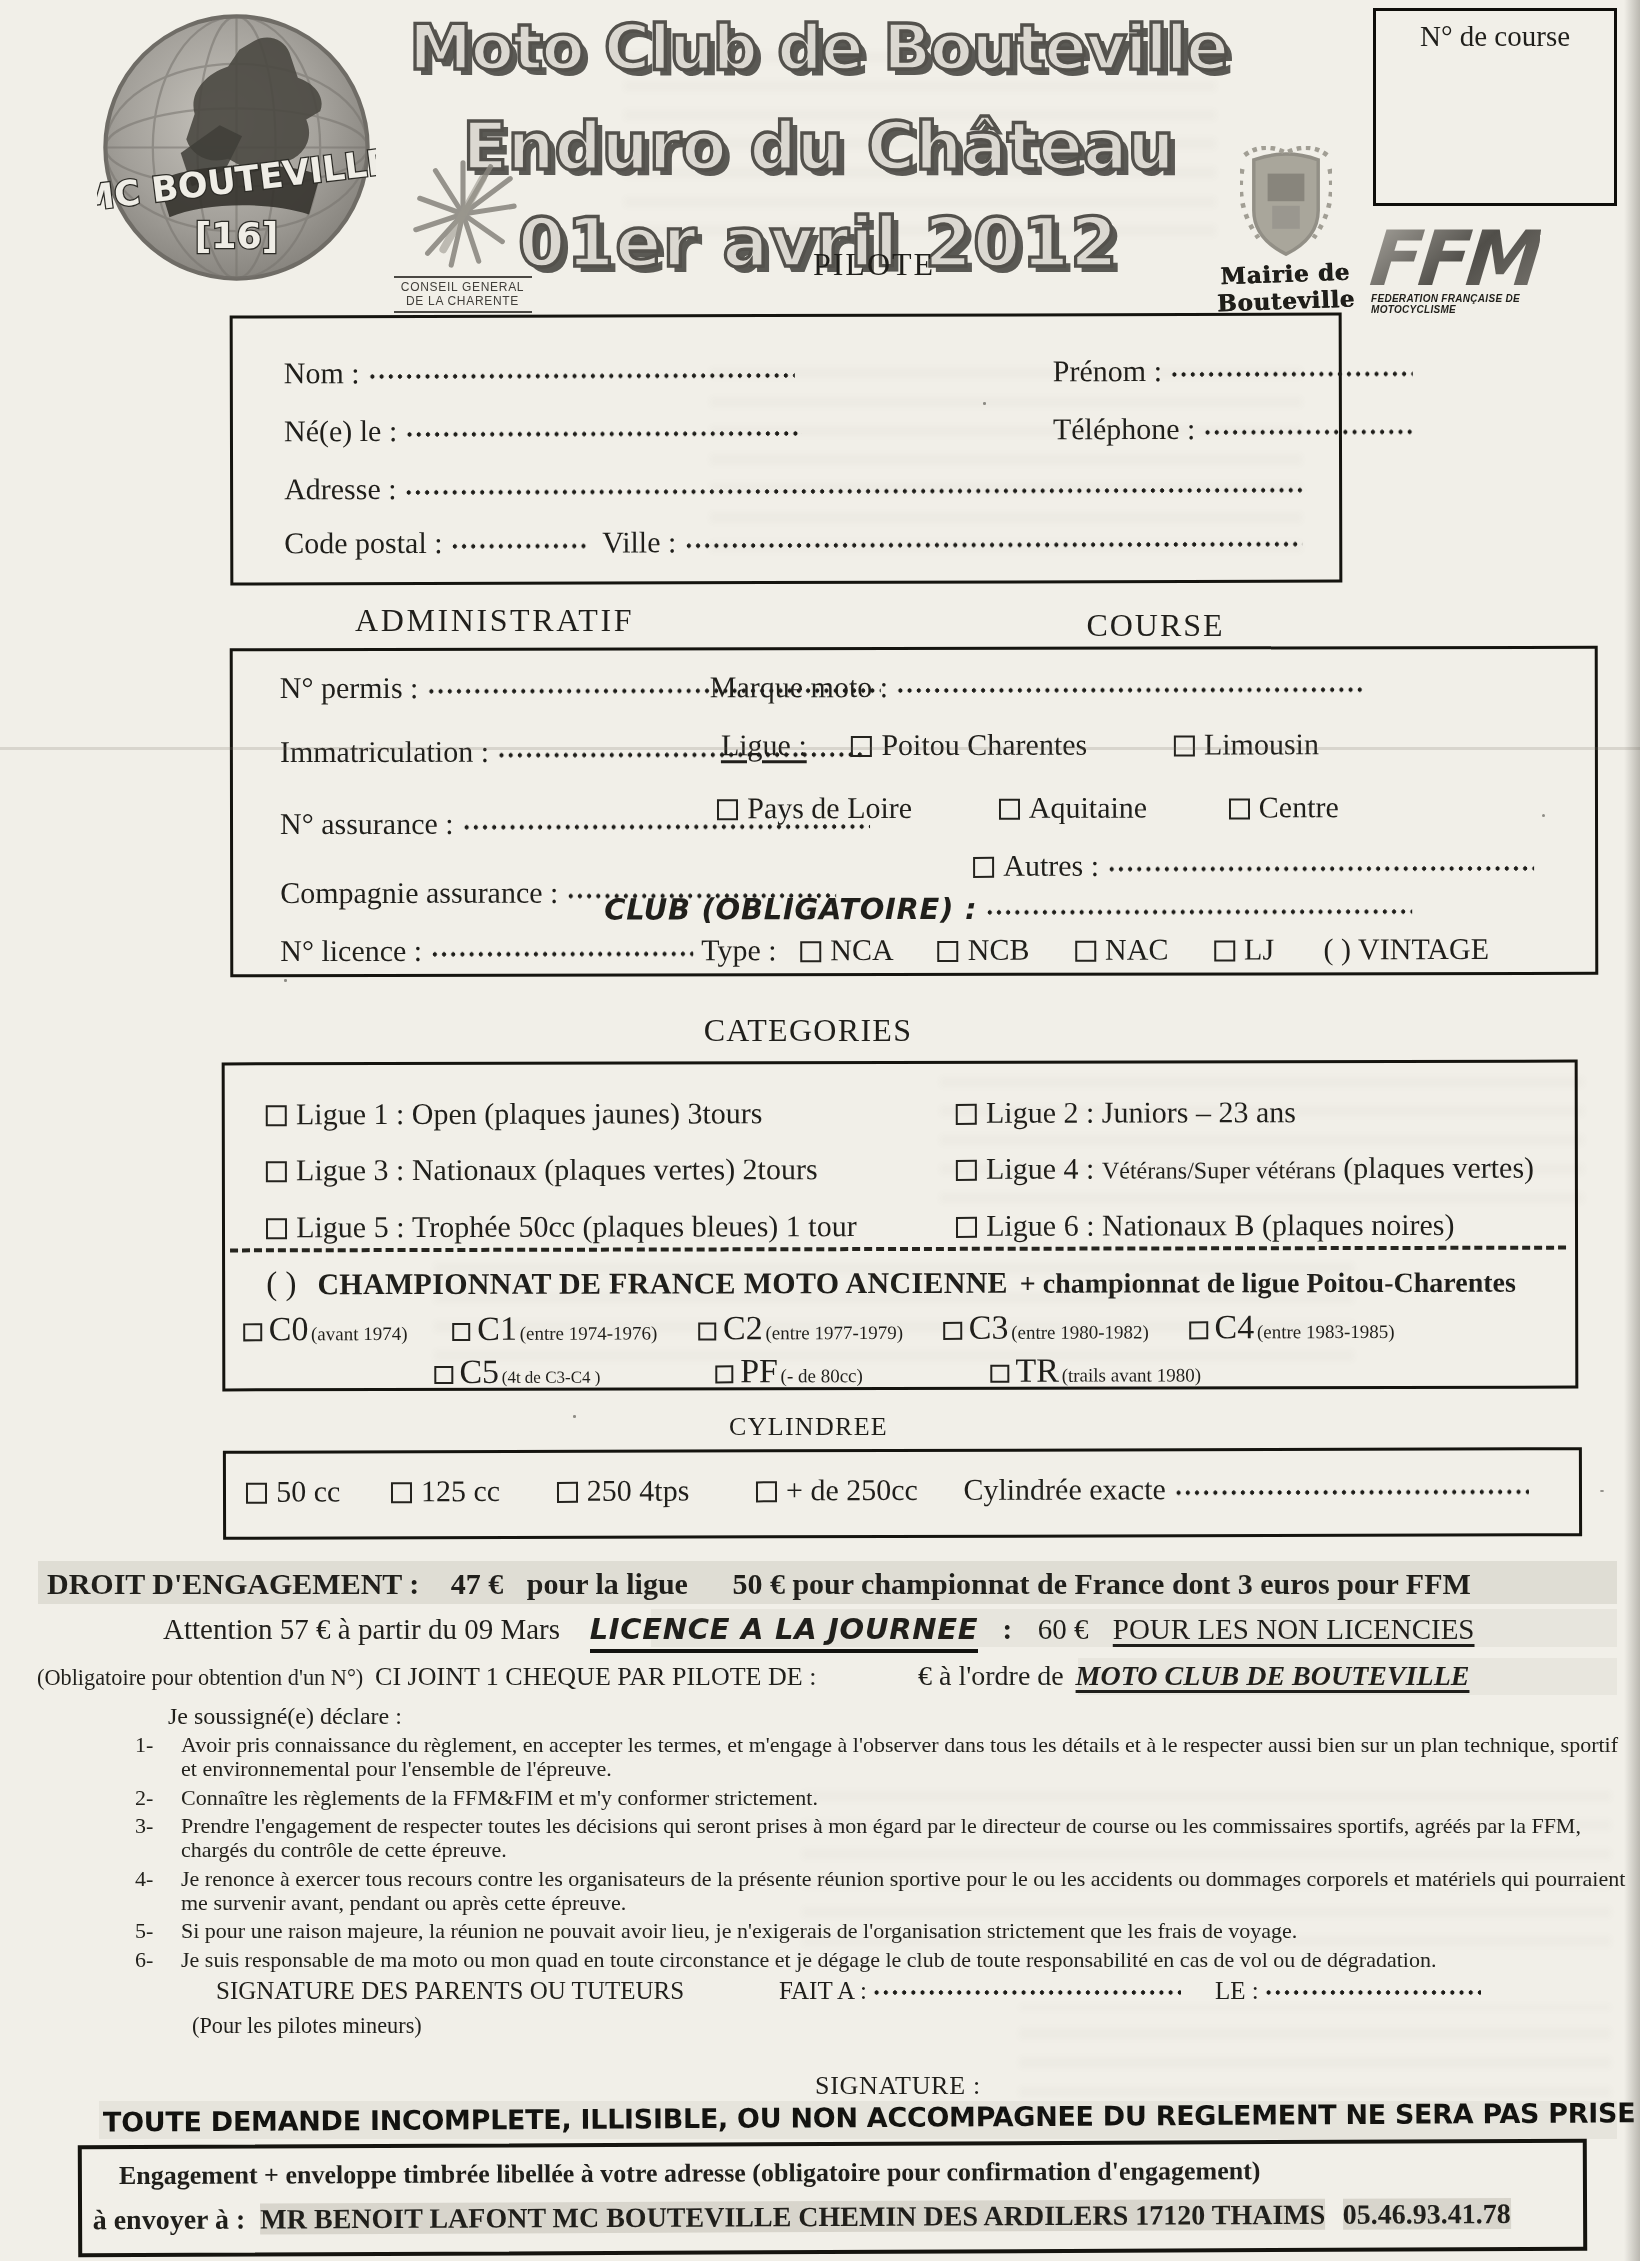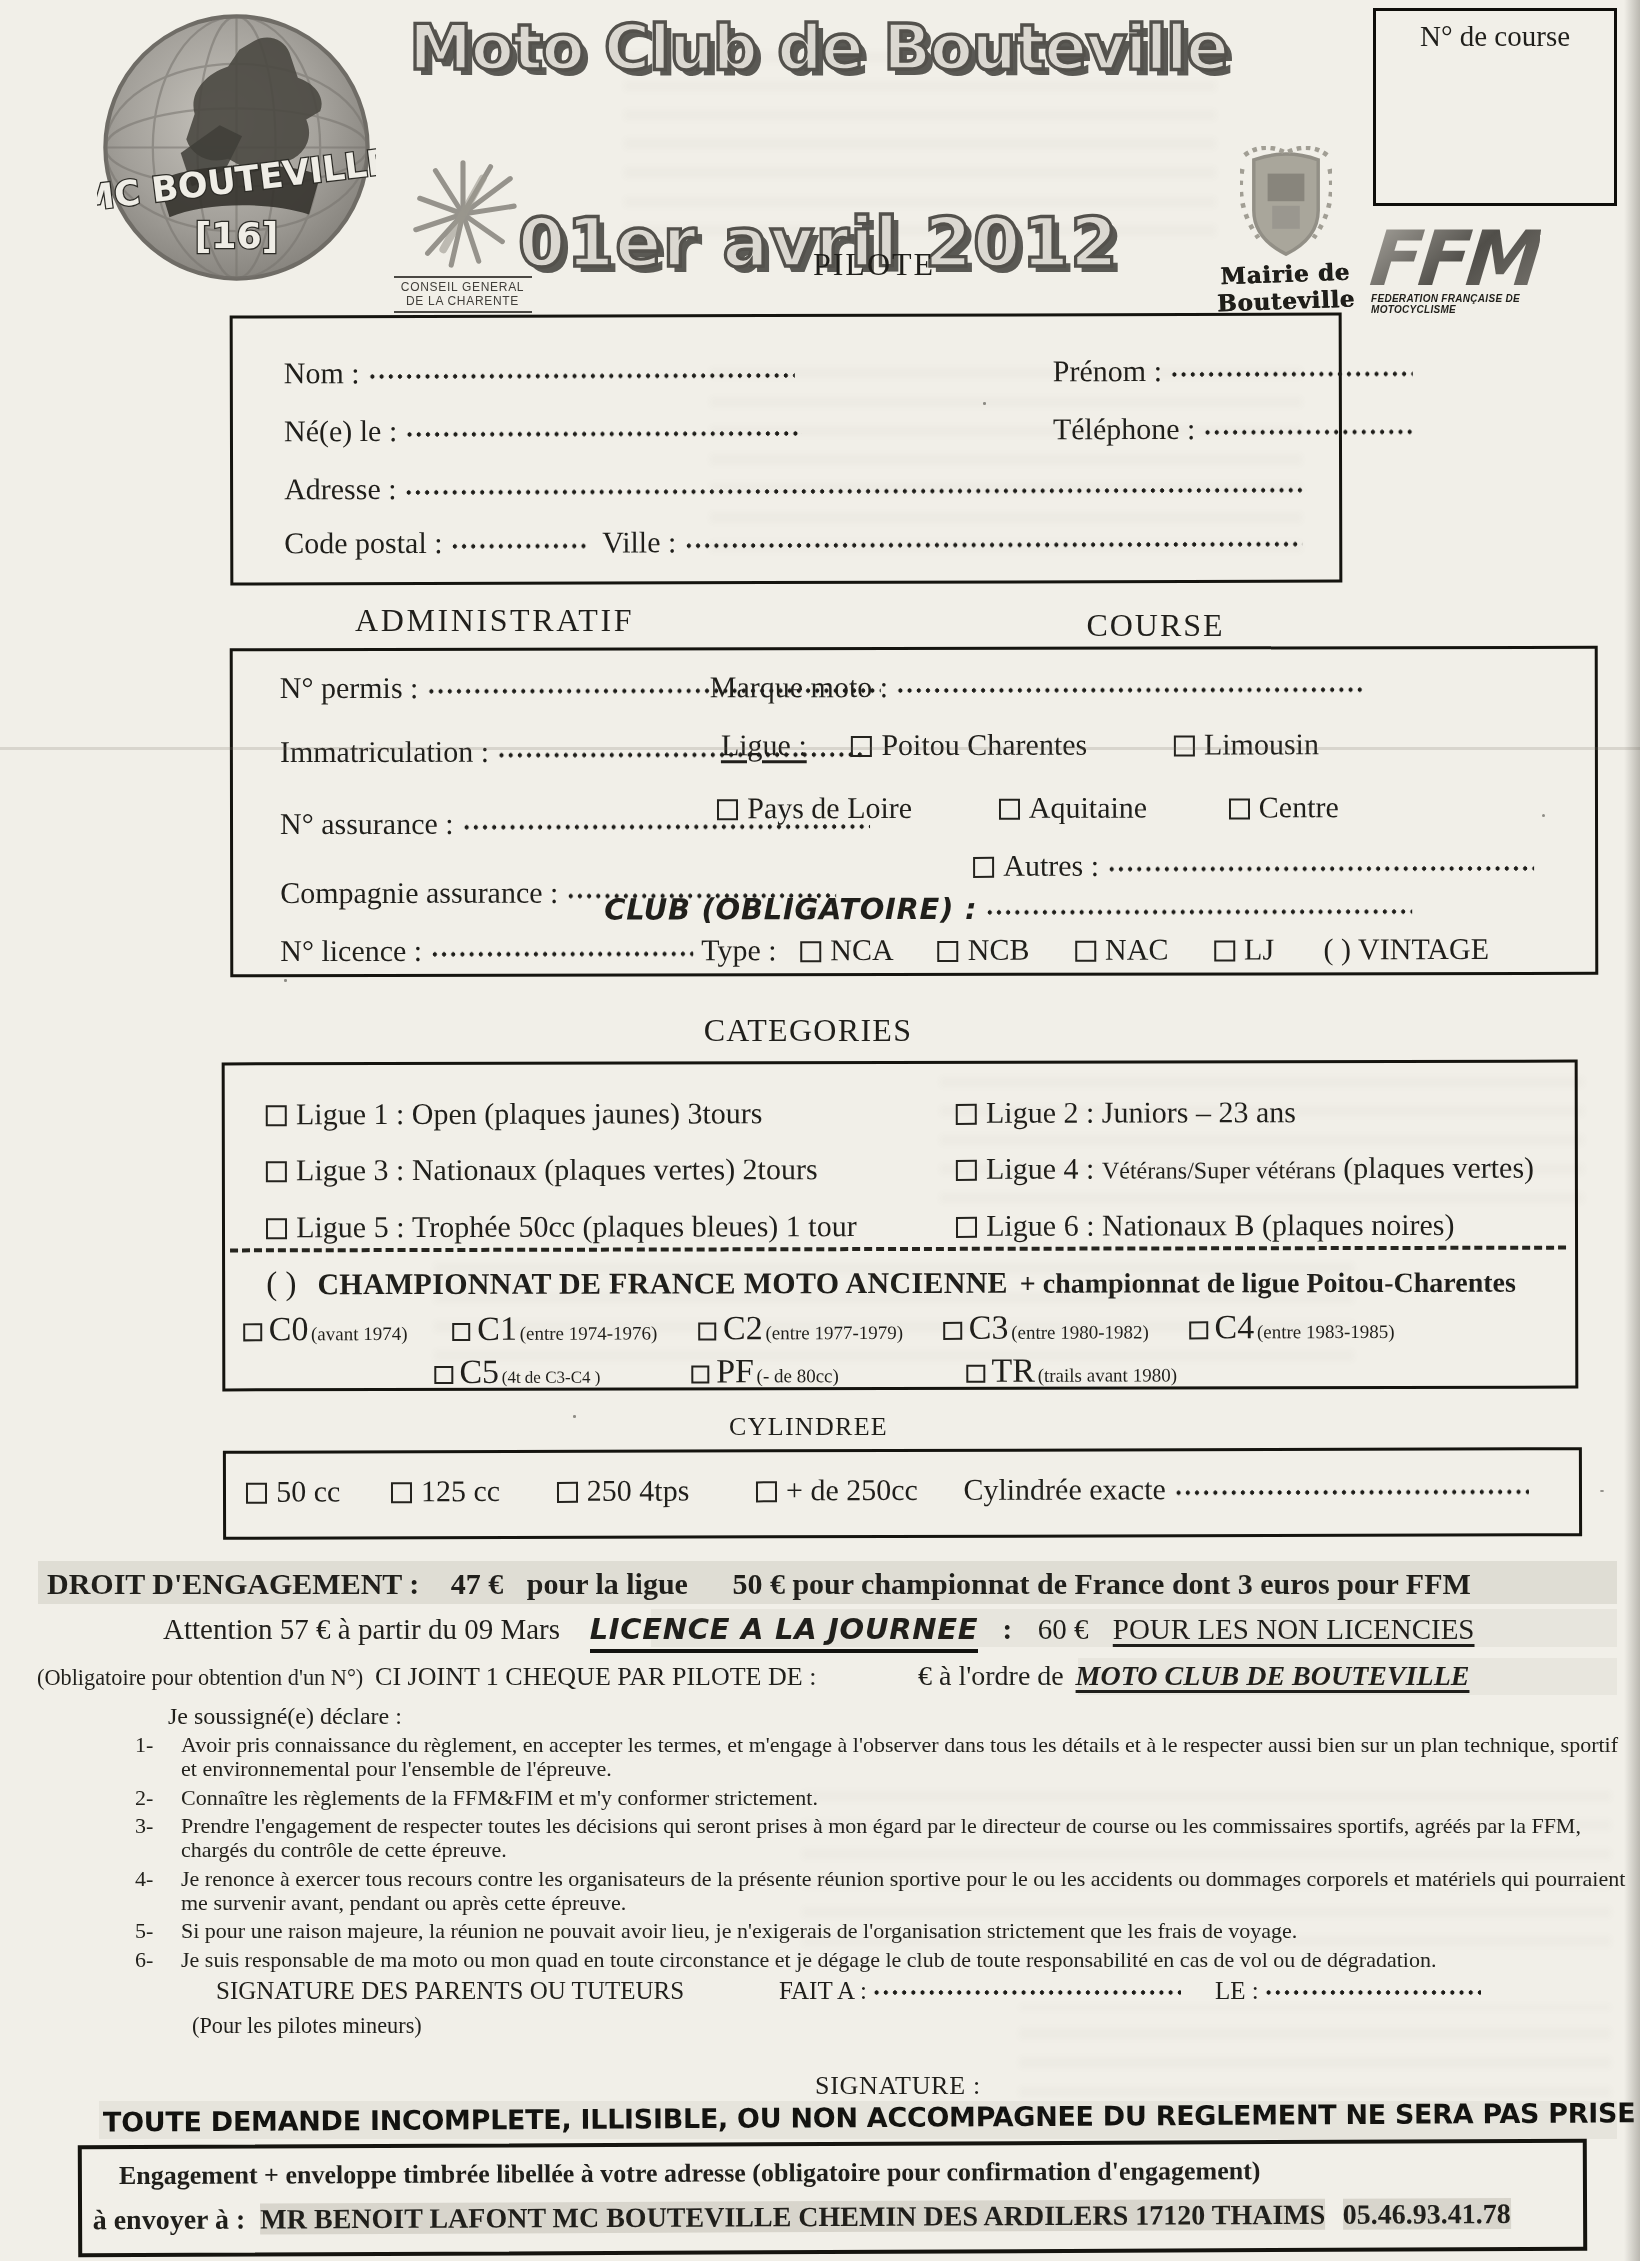--- a/index.html
+++ b/index.html
@@ -104,20 +104,21 @@
         <path d="M30 52l14-10 8 4-6 12-12 6z" fill="#403e38" opacity=".85"></path>
         <path d="M22 62c10-6 44-8 58-2l-4 14c-16-5-38-4-50 1z" fill="#35332d" opacity=".9"></path>
       </g>
       <text x="50" y="66" text-anchor="middle" transform="rotate(-7 50 66)" font-family="DejaVu Sans, sans-serif" font-size="12.5" font-weight="bold" fill="#efede6" stroke="#2d2c27" stroke-width=".9" paint-order="stroke">MC BOUTEVILLE</text>
       <text x="50" y="86" text-anchor="middle" font-family="DejaVu Sans, sans-serif" font-size="13" font-weight="bold" fill="#efede6" stroke="#2d2c27" stroke-width=".9" paint-order="stroke">[16]</text>
     </svg>
   </div>
 
   <div class="abs" style="left:368px;top:10.5px;width:901px;height:289px;">
     <div class="outline-title t1">Moto Club de Bouteville</div>
+    <div class="outline-title t2">Enduro du Château</div>
     <div class="outline-title t3">01er avril 2012</div>
   </div>
 
   <div class="race-box">
     <div>N° de course</div>
   </div>
 
   <div class="conseil">
     <svg width="118" height="118" viewBox="0 0 60 60">
       <g stroke="#87847c" stroke-width="2.6" opacity=".85" stroke-linecap="round">
@@ -265,21 +266,21 @@
     </div>
     <div class="abs" style="left:18.4px;top:245px;">
       <span><span class="cb sm"></span><span style="font-size:34px;">C0</span>&nbsp;<span style="font-size:19px;">(avant 1974)</span></span>
       <span style="margin-left:42px;"><span class="cb sm"></span><span style="font-size:34px;">C1</span>&nbsp;<span style="font-size:19px;">(entre 1974-1976)</span></span>
       <span style="margin-left:38px;"><span class="cb sm"></span><span style="font-size:34px;">C2</span>&nbsp;<span style="font-size:19px;">(entre 1977-1979)</span></span>
       <span style="margin-left:38px;"><span class="cb sm"></span><span style="font-size:34px;">C3</span>&nbsp;<span style="font-size:19px;">(entre 1980-1982)</span></span>
       <span style="margin-left:38px;"><span class="cb sm"></span><span style="font-size:34px;">C4</span>&nbsp;<span style="font-size:19px;">(entre 1983-1985)</span></span>
     </div>
     <div class="abs" style="left:209px;top:288px;">
       <span><span class="cb sm"></span><span style="font-size:34px;">C5</span>&nbsp;<span style="font-size:17px;">(4t de C3-C4 )</span></span>
-      <span style="margin-left:88px;"><span class="cb sm"></span><span style="font-size:34px;">PF</span>&nbsp;<span style="font-size:19px;">(- de 80cc)</span></span>
+      <span style="margin-left:112px;"><span class="cb sm"></span><span style="font-size:34px;">PF</span>&nbsp;<span style="font-size:19px;">(- de 80cc)</span></span>
       <span style="margin-left:125px;"><span class="cb sm"></span><span style="font-size:34px;">TR</span>&nbsp;<span style="font-size:19px;">(trails avant 1980)</span></span>
     </div>
   </div>
 
   <div class="abs" style="left:677px;top:1412px;width:263px;text-align:center;font-size:26px;letter-spacing:1.3px;">CYLINDREE</div>
 
   <div class="bx" style="left:223px;top:1449px;width:1353px;height:83px;transform:rotate(-.15deg);">
     <div class="abs lbl" style="left:20px;top:21px;">
       <span><span class="cb"></span><span>50 cc</span></span>
       <span style="margin-left:43px;"><span class="cb"></span><span>125 cc</span></span>

